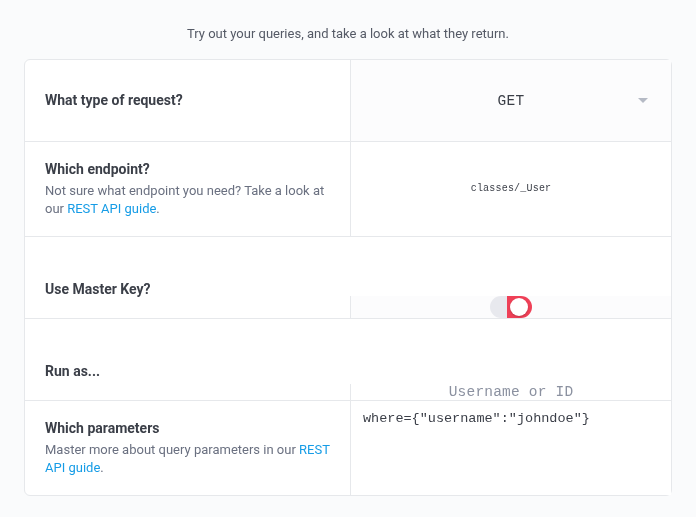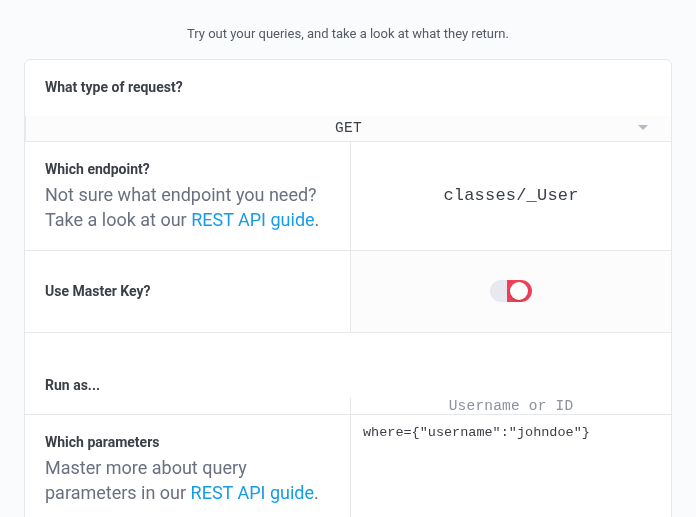--- a/index.html
+++ b/index.html
@@ -45,21 +45,21 @@
       justify-content: center;
     }
     .label-title {
       font-weight: 700;
       color: #3b3f48;
       font-size: 14px;
       line-height: 1.4;
     }
     .label-desc {
       color: #6a7080;
-      font-size: 18px;
+      font-size: 13px;
       line-height: 1.4;
       margin-top: 2px;
     }
     .label-desc a, .label-desc .link {
       color: #169CE6;
       text-decoration: none;
       cursor: pointer;
     }
     .control-cell {
       flex: 1;
@@ -94,21 +94,21 @@
     }
     .caret svg { display: block; }
     .text-input {
       width: 100%;
       height: 100%;
       border: 0;
       outline: 0;
       text-align: center;
       background: transparent;
       font-family: ui-monospace, SFMono-Regular, Menlo, Monaco, Consolas, "Courier New", monospace;
-      font-size: 17px;
+      font-size: 10px;
       color: #3b3f48;
       letter-spacing: 0.2px;
     }
     .text-input::placeholder { color: #8b91a0; }
     .toggle {
       width: 42px;
       height: 22px;
       border-radius: 11px;
       background: linear-gradient(90deg, #e8e9ee 0 40%, #ef4057 40% 100%);
       position: relative;
@@ -146,23 +146,23 @@
       border: 0;
       outline: 0;
       resize: none;
       padding: 10px 12px 8px;
       font-family: ui-monospace, SFMono-Regular, Menlo, Monaco, Consolas, "Courier New", monospace;
       font-size: 13.5px;
       color: #3b3f48;
       background: transparent;
       min-height: 62px;
     }
-    .row.request-type { min-height: 82px; flex-direction: column; }
+    .row.request-type { min-height: 82px; }
     .row.endpoint { min-height: 82px; }
-    .row.masterkey { min-height: 82px; }
+    .row.masterkey { min-height: 82px; align-items: flex-end; }
     .row.runas { min-height: 82px; align-items: flex-end; }
     .row.queryparams { min-height: 70px; }
   </style>
 </head>
 <body>
 
 <div class="container">
   <p class="subtitle">Try out your queries, and take a look at what they return.</p>
 
   <div class="panel">

